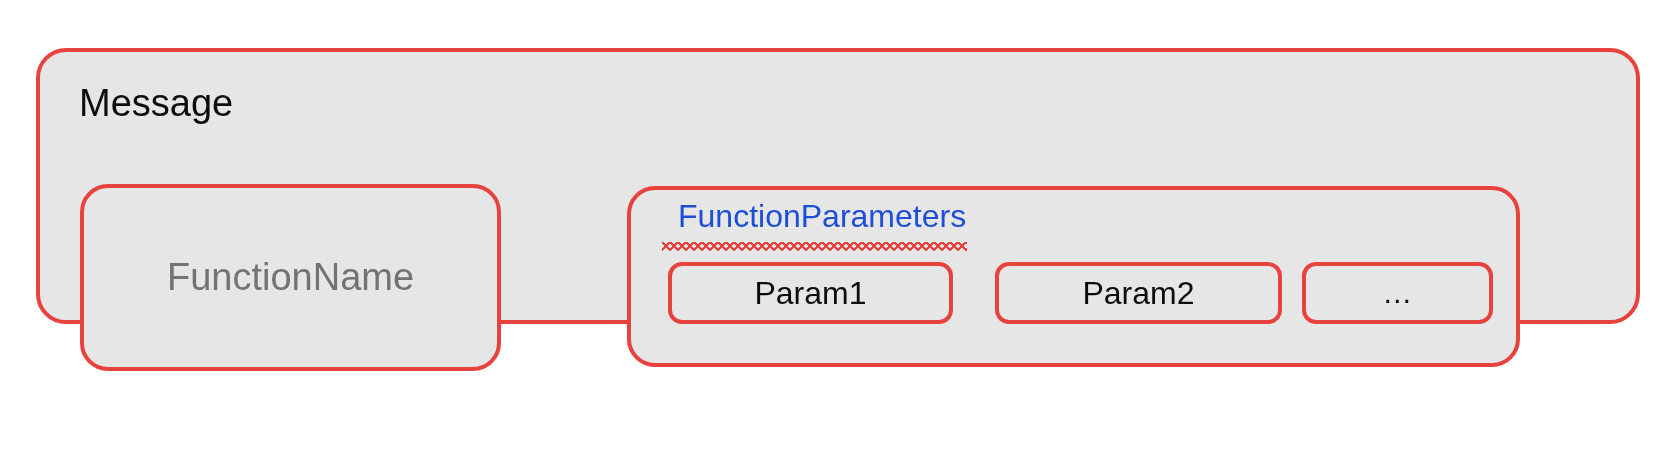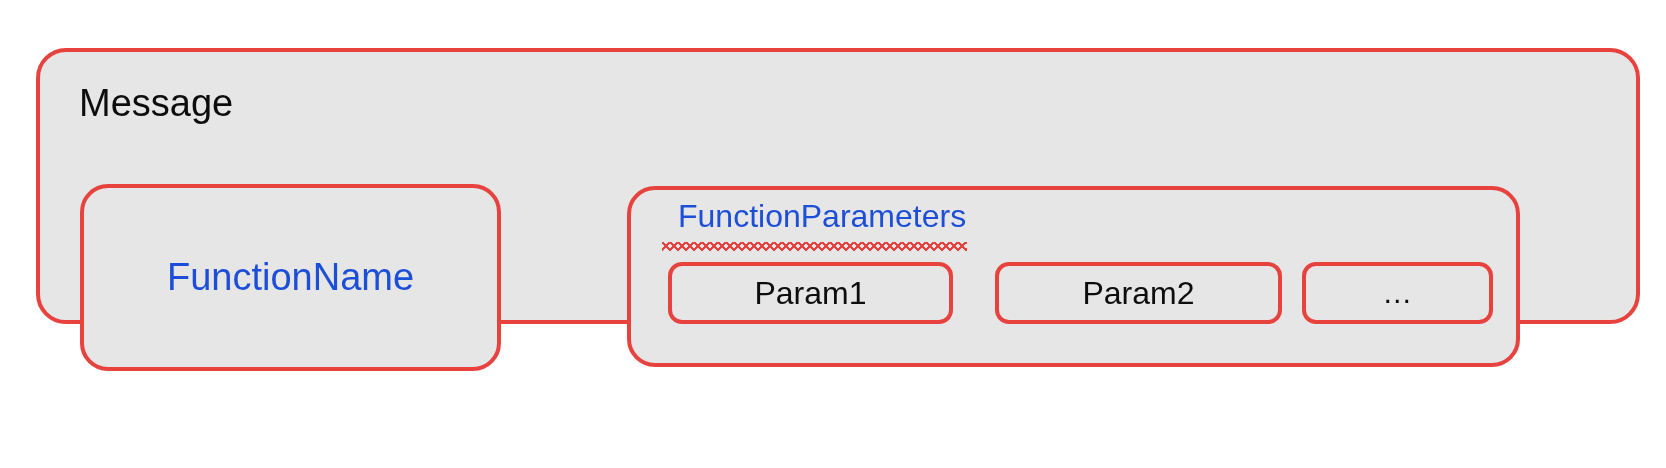--- a/index.html
+++ b/index.html
@@ -56,21 +56,21 @@
     background: #e6e6e6;
     border: 4px solid #e8423f;
     border-radius: 28px;
     display: flex;
     align-items: center;
     justify-content: center;
   }
 
   .fn-name-label {
     font-size: 38px;
-    color: #1d4ed8;
+    color: #737373;
     white-space: nowrap;
   }
 
   
   .fn-params-box {
     position: absolute;
     left: 587px;
     top: 134px;
     width: 893px;
     height: 181px;

